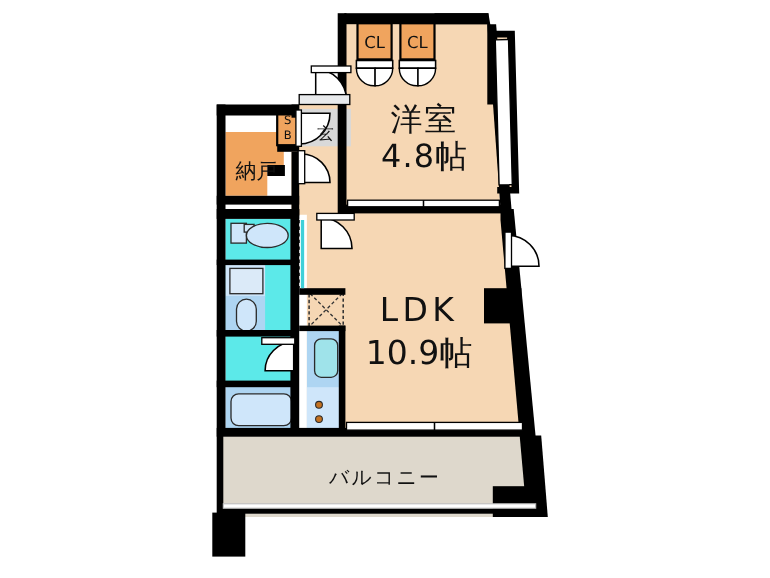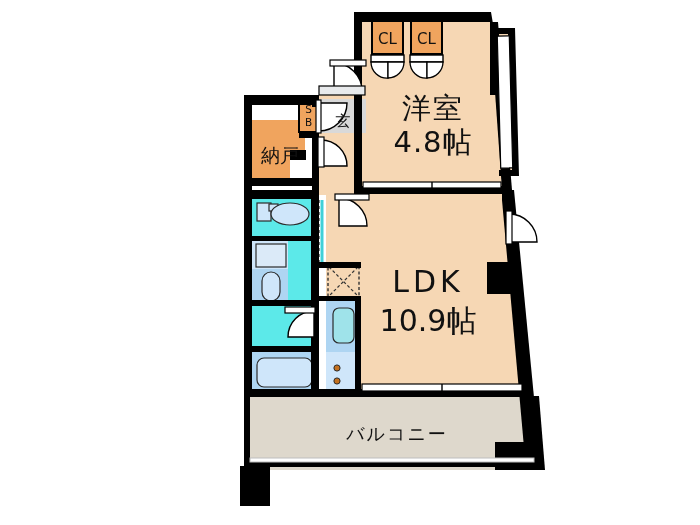--- a/index.html
+++ b/index.html
@@ -1,18 +1,18 @@
 <!DOCTYPE html>
 <html><head>
 <meta charset="utf-8">
 <style>
   html,body{margin:0;padding:0;background:#ffffff;}
   body{width:700px;height:525px;overflow:hidden;
        font-family:"DejaVu Sans","Liberation Sans",sans-serif;}
-  #stage{position:relative;width:616px;height:525px;background:#ffffff;margin-left:47px;}
+  #stage{position:relative;width:616px;height:525px;background:#ffffff;}
   svg{display:block;}
   .lbl{font-family:"DejaVu Sans","Liberation Sans",sans-serif;fill:#111111;}
 </style>
 </head>
 <body>
 
 <div id="stage">
 <svg width="700" height="525" viewBox="0 0 700 525" xmlns="http://www.w3.org/2000/svg">
 
   <rect x="0" y="0" width="700" height="525" fill="#ffffff"></rect>

